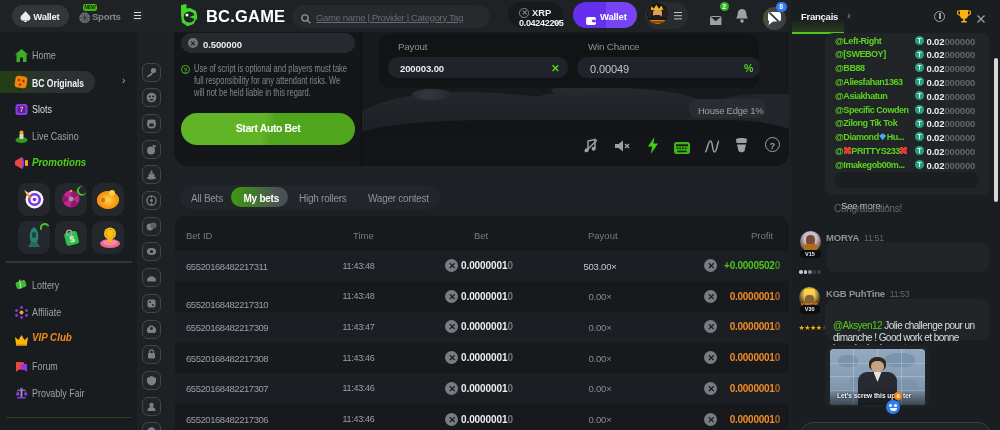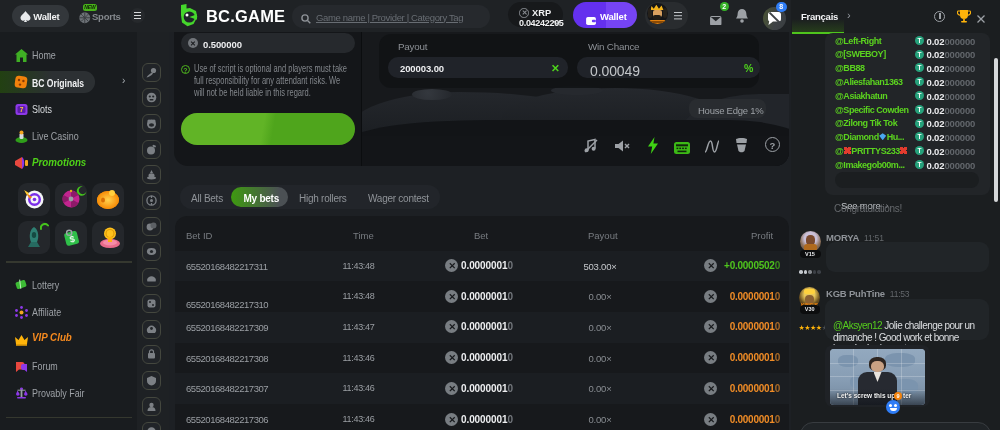--- a/index.html
+++ b/index.html
@@ -400,29 +400,30 @@
 
   <div class="abs" style="left:7px;top:1px;width:174px;height:20px;background:#26292d;border-radius:10px;"></div>
   <div class="abs" style="left:13.5px;top:6px;width:10px;height:10px;border-radius:50%;background:#72767b;"></div>
   <div class="abs txt" style="left:16px;top:7.5px;font-size:7px;font-weight:bold;color:#17191c;">✕</div>
   <div class="abs txt" style="left:29px;top:6.5px;font-size:9.5px;letter-spacing:-0.1px;font-weight:bold;color:#edeef0;">0.500000</div>
 
   <div class="abs" style="left:7px;top:33px;width:9px;height:9px;border-radius:50%;border:1px solid #4db31e;color:#4db31e;font-size:7px;font-weight:bold;text-align:center;line-height:9px;">?</div>
   <div class="abs" style="left:20px;top:31px;width:216px;font-size:10px;line-height:12.2px;color:#83878c;transform:scaleX(0.75);transform-origin:0 0;white-space:nowrap;">Use of script is optional and players must take<br>full responsibility for any attendant risks. We<br>will not be held liable in this regard.</div>
 
   <div class="abs" style="left:7px;top:81px;width:174px;height:32px;border-radius:16px;background:linear-gradient(100deg,#61b426 0%,#61b426 47%,#4fa51c 53%,#4fa51c 100%);"></div>
+  <div class="abs txt" style="left:7px;top:90px;width:174px;text-align:center;font-size:10.5px;letter-spacing:-0.4px;font-weight:bold;color:#fff;">Start Auto Bet</div>
 
   <div class="abs" style="left:205px;top:2px;width:380px;height:54px;background:rgba(17,19,21,0.9);border-radius:12px;"></div>
   <div class="abs txt" style="left:224px;top:9px;font-size:9.8px;letter-spacing:-0.2px;color:#8d9196;">Payout</div>
   <div class="abs" style="left:214px;top:25px;width:180px;height:21px;background:#202329;border-radius:10px;"></div>
   <div class="abs txt" style="left:226px;top:31px;font-size:9.5px;letter-spacing:-0.1px;font-weight:bold;color:#edeef0;">200003.00</div>
   <div class="abs txt" style="left:377px;top:29.5px;font-size:10.5px;font-weight:bold;color:#4ed41c;">✕</div>
   <div class="abs txt" style="left:414px;top:9px;font-size:9.8px;letter-spacing:-0.2px;color:#8d9196;">Win Chance</div>
   <div class="abs" style="left:403px;top:25px;width:183px;height:21px;background:#202329;border-radius:10px;"></div>
-  <div class="abs txt" style="left:416px;top:31px;font-size:14px;letter-spacing:-0.1px;color:#c3c6c9;">0.00049</div>
+  <div class="abs txt" style="left:416px;top:31px;font-size:11px;letter-spacing:-0.1px;color:#c3c6c9;">0.00049</div>
   <div class="abs txt" style="left:570px;top:29.5px;font-size:10.5px;font-weight:bold;color:#4ed41c;">%</div>
 
   <div class="abs" style="left:515px;top:67px;width:77px;height:19px;background:#292c30;border-radius:8px;"></div>
   <div class="abs txt" style="left:524px;top:72.5px;font-size:9.5px;letter-spacing:-0.25px;color:#9ca0a5;">House Edge 1%</div>
 
   <div class="abs" style="left:409px;top:106px;width:16px;height:16px;">
     <svg width="16" height="16" viewBox="0 0 16 16">
           <path d="M5 12 V3 L12 1.5 V10.5" stroke="#9da1a6" stroke-width="1.5" fill="none"></path>
           <circle cx="3.6" cy="12.2" r="2" fill="#9da1a6"></circle>
           <circle cx="10.6" cy="10.7" r="2" fill="#9da1a6"></circle>

